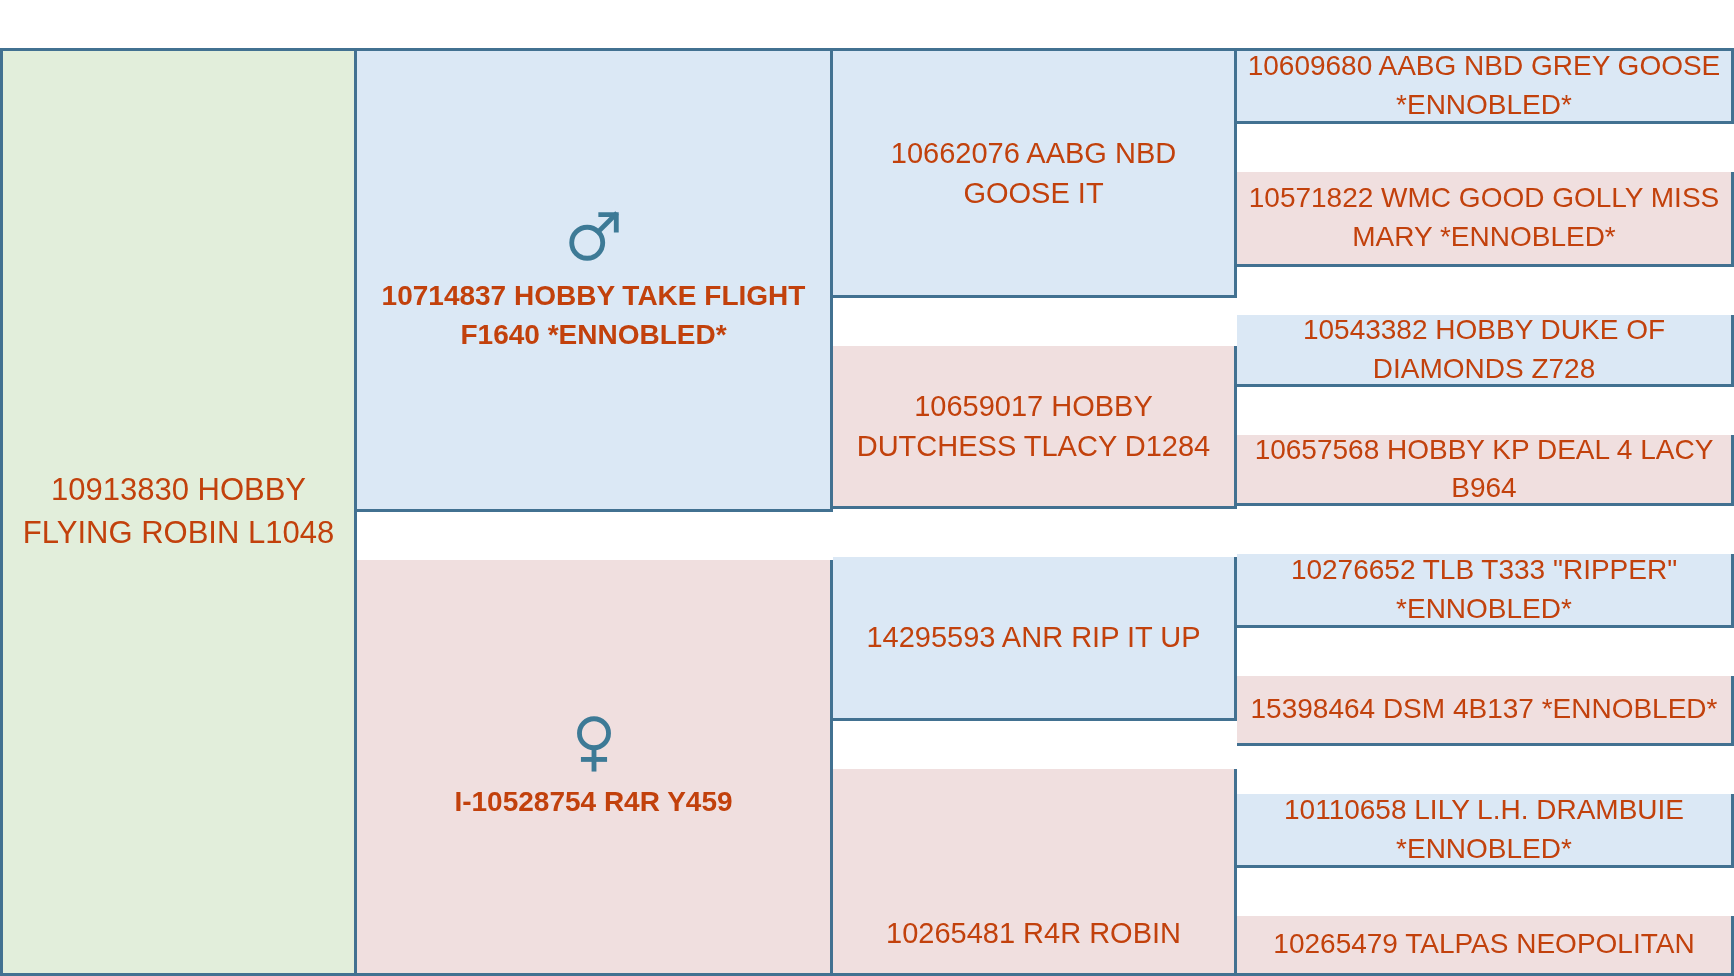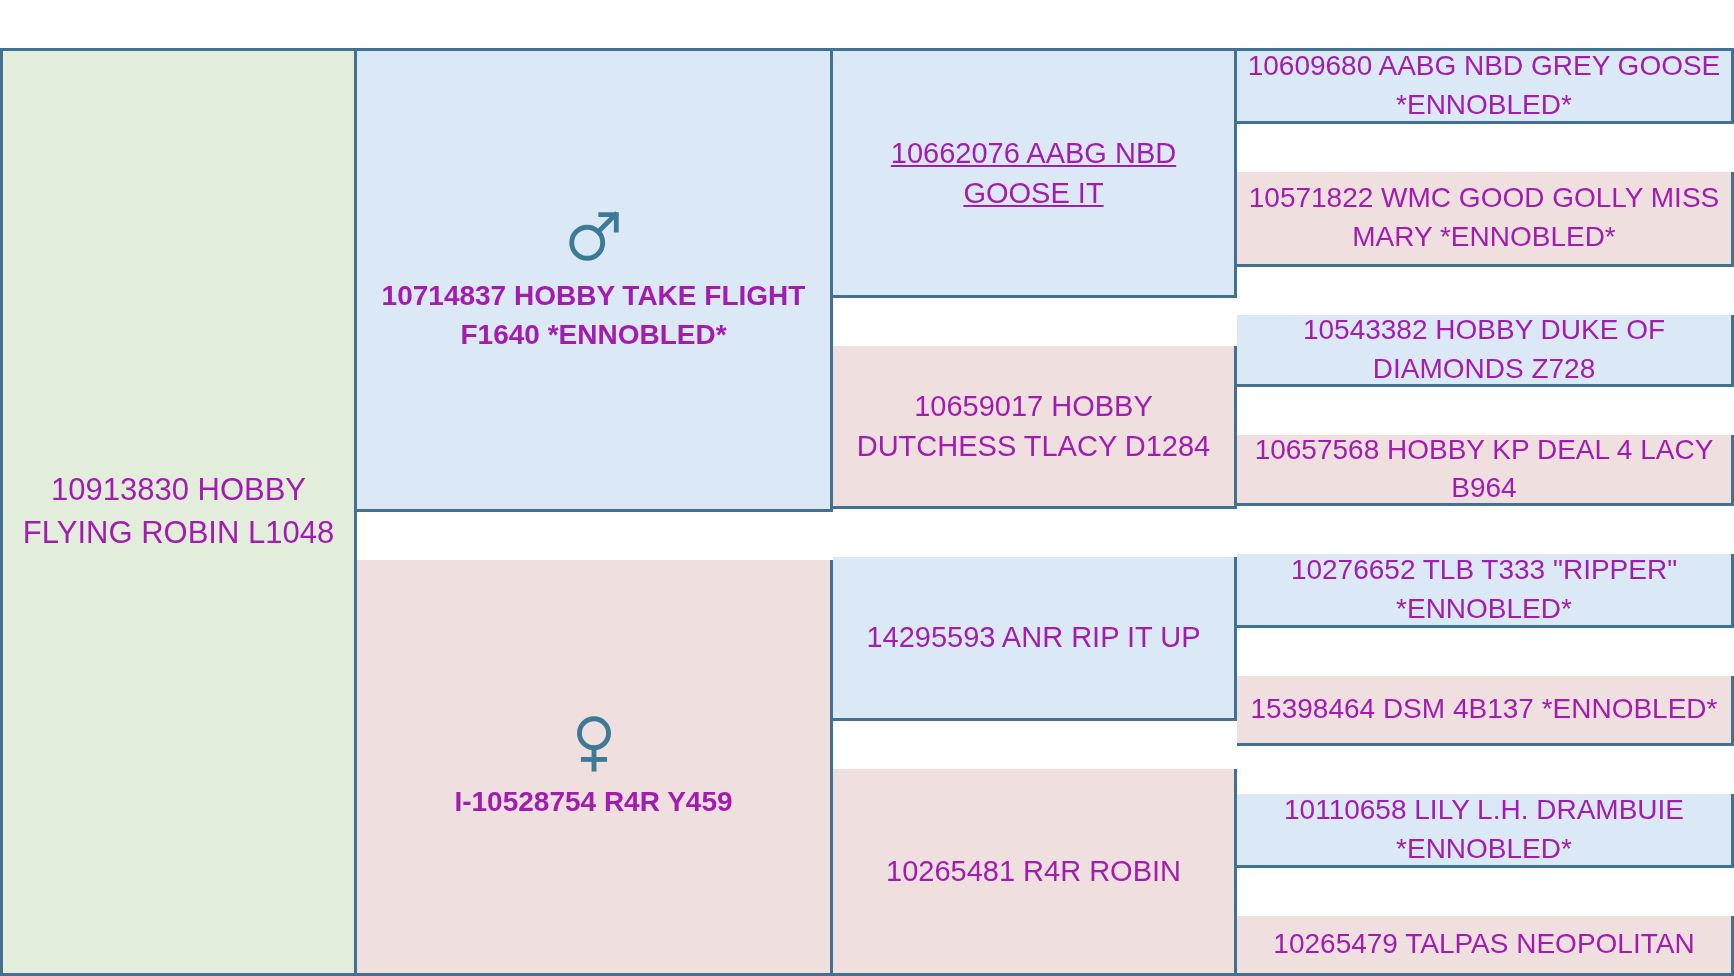--- a/index.html
+++ b/index.html
@@ -36,21 +36,21 @@
   .gen-4 { width: 497px; }
 
   
   .cell {
     box-sizing: border-box;
     display: flex;
     flex-direction: column;
     align-items: center;
     justify-content: center;
     text-align: center;
-    color: #a21caf;
+    color: #c2410c;
     border: 3px solid #427191;
     overflow: hidden;
     padding: 20px 10px;
     margin-top: 48px;
   }
   .cell.sex-m { background: #dbe8f5; }
   .cell.sex-f { background: #f0dfdf; }
   .cell.root  { background: #e2eedb; }
 
   
@@ -87,24 +87,24 @@
     margin-bottom: 10px;
     line-height: 0;
   }
   .sex-symbol svg { display: block; }
 
   
   .gen-2 .c2-male   { height: 515px; align-items: center; }
   .gen-2 .c2-female { height: 461px; }
 
   
-  .gen-3 .c3-0 { height: 357px; text-decoration: underline; }
+  .gen-3 .c3-0 { height: 357px; }
   .gen-3 .c3-1 { height: 225px; }
   .gen-3 .c3-2 { height: 228px; }
-  .gen-3 .c3-3 { height: 293px; }
+  .gen-3 .c3-3 { height: 293px; justify-content: flex-end; }
 
   
   .gen-4 .c4-0 { height: 119px; }
   .gen-4 .c4-1 { height: 171px; }
   .gen-4 .c4-2 { height: 115px; }
   .gen-4 .c4-3 { height: 112px; }
   .gen-4 .c4-4 { height: 118px; }
   .gen-4 .c4-5 { height: 110px; }
   .gen-4 .c4-6 { height: 118px; }
   .gen-4 .c4-7 { height: 85px; }

